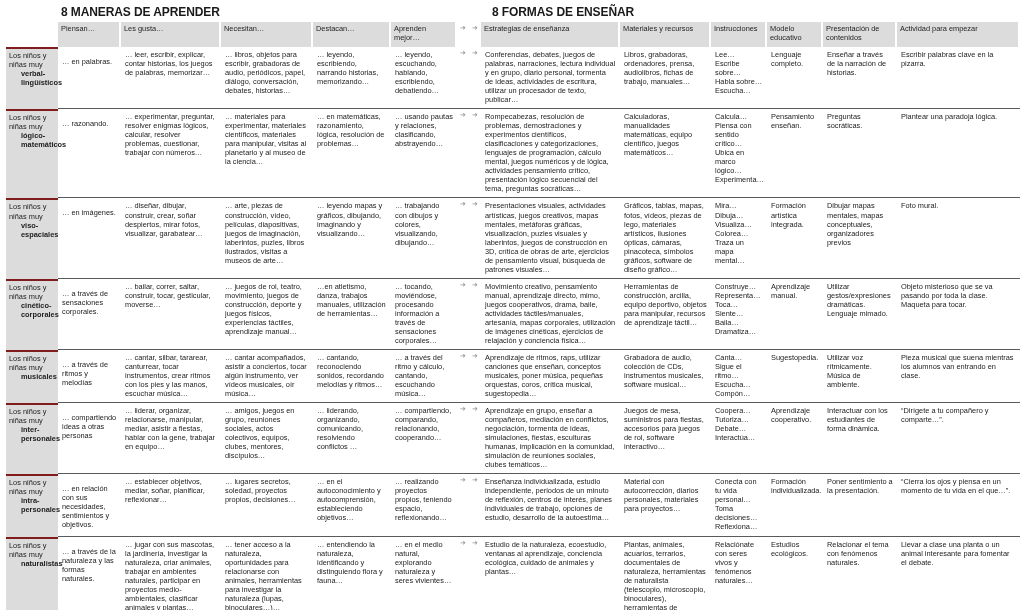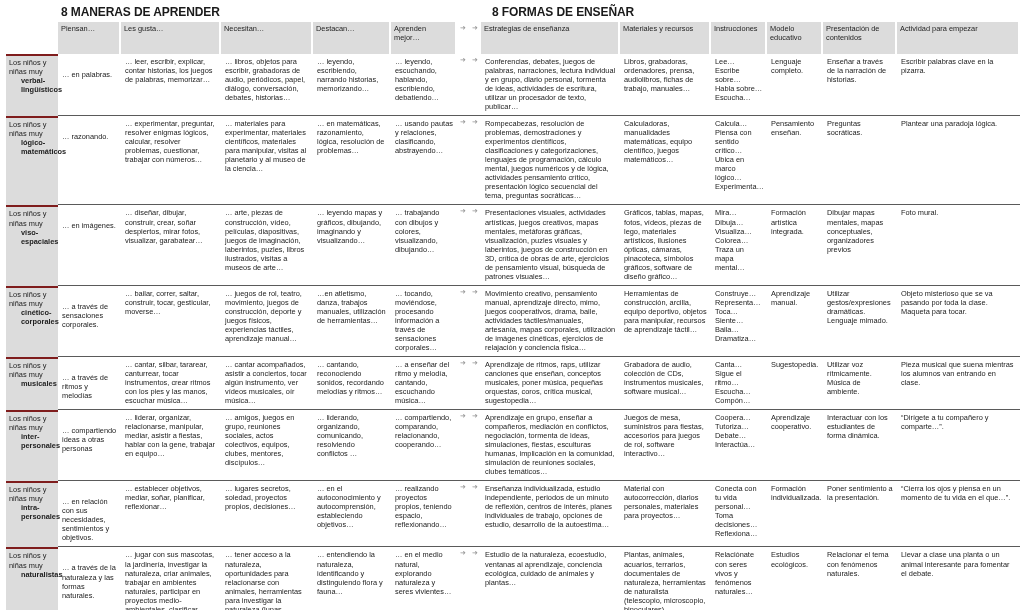--- a/index.html
+++ b/index.html
@@ -7,32 +7,32 @@
   body { font-family: "Liberation Sans", sans-serif; color: #222; font-size: 7.4px; line-height: 1.22; position: relative; }
 
   .title { position: absolute; top: 5px; font-family: "Liberation Sans", sans-serif; font-weight: bold; font-size: 12px; color: #1a1a1a; letter-spacing: -0.1px; }
   .title.left { left: 61px; }
   .title.right { left: 492px; }
 
   table.grid { position: absolute; top: 22px; left: 6px; border-collapse: separate; border-spacing: 0; table-layout: fixed; width: 1014px; }
   table.grid td, table.grid th { vertical-align: top; padding: 2px 3px 2px 3px; text-align: left; font-weight: normal; }
 
   
-  th.h { background: #dcdcdc; font-weight: bold; font-size: 7.4px; vertical-align: bottom; height: 32px; padding: 2px 4px 4px 4px; border-right: 2px solid #fff; color: #1e1e1e; }
+  th.h { background: #dcdcdc; font-weight: bold; font-size: 7.4px; vertical-align: bottom; height: 25px; padding: 2px 4px 4px 4px; border-right: 2px solid #fff; color: #1e1e1e; }
   th.blank { background: #fff; }
   th.arrowcol, td.arrowcol { background: #fff; padding: 0; text-align: center; vertical-align: middle; color: #999; font-size: 7px; }
   th.arrowcol { vertical-align: bottom; padding-bottom: 4px; }
   td.arrowcol { vertical-align: top; padding-top: 3px; }
 
   
   td.rowlabel { background: #dcdcdc; font-size: 7.4px; padding: 3px 3px 3px 3px; border-top: 2px solid #7f1d1d; color: #222; }
   td.rowlabel b { font-weight: bold; display: block; margin-left: 12px; }
 
   tr.row td.cell { border-bottom: 1.6px solid #5a5a5a; padding: 3px 4px 4px 4px; }
-  tr.row td.cell.first { padding-top: 16px; }
+  tr.row td.cell.first { padding-top: 10px; }
   tr.row td.arrowcol { border-bottom: 1.6px solid #5a5a5a; }
   tr.row.last td.cell, tr.row.last td.arrowcol { border-bottom: none; }
 
   .ln { display: block; }
 </style>
 </head>
 <body>
 
 <div class="title left">8 MANERAS DE APRENDER</div>
 <div class="title right">8 FORMAS DE ENSEÑAR</div>
@@ -270,21 +270,21 @@
     <td class="cell">
           <span class="ln">… cantar, silbar, tararear, canturrear, tocar instrumentos, crear ritmos con los pies y las manos, escuchar música…</span>
         </td>
     <td class="cell">
           <span class="ln">… cantar acompañados, asistir a conciertos, tocar algún instrumento, ver vídeos musicales, oír música…</span>
         </td>
     <td class="cell">
           <span class="ln">… cantando, reconociendo sonidos, recordando melodías y ritmos…</span>
         </td>
     <td class="cell">
-          <span class="ln">… a enseñar del ritmo y melodía, cantando, escuchando música…</span>
+          <span class="ln">… a través del ritmo y cálculo, cantando, escuchando música…</span>
         </td>
     <td class="arrowcol">➜</td>
     <td class="arrowcol">➜</td>
     <td class="cell">
           <span class="ln">Aprendizaje de ritmos, raps, utilizar canciones que enseñan, conceptos musicales, poner música, pequeñas orquestas, coros, crítica musical, sugestopedia…</span>
         </td>
     <td class="cell">
           <span class="ln">Grabadora de audio, colección de CDs, instrumentos musicales, software musical…</span>
         </td>
     <td class="cell">

